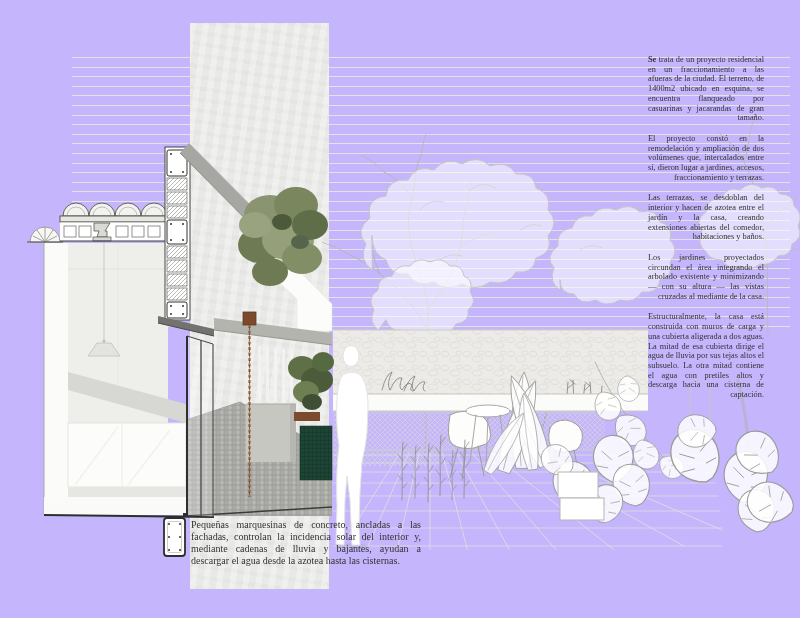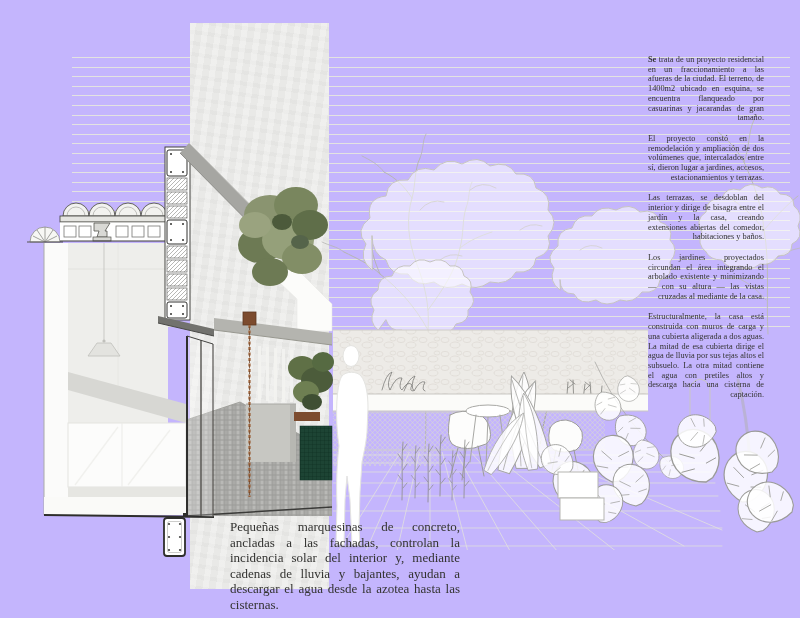--- a/index.html
+++ b/index.html
@@ -13,21 +13,21 @@
         background-image:repeating-linear-gradient(98deg,rgba(255,255,255,.30) 0 6px,rgba(0,0,0,0) 6px 13px),
                          repeating-linear-gradient(8deg,rgba(0,0,0,.018) 0 4px,rgba(0,0,0,0) 4px 11px);}
   svg.art{position:absolute;left:0;top:0;}
   
   .desc{position:absolute;left:648px;top:55px;width:116px;color:#333331;
         font-size:8.3px;line-height:1.17;text-align:justify;text-align-last:right;}
   .desc p{margin:0 0 11px 0;}
   .desc b{font-weight:bold;}
   
   .cap{position:absolute;left:191px;top:519px;width:230px;color:#333331;
-       font-size:13px;line-height:1.2;text-align:justify;text-align-last:left;padding-left:39px;}
+       font-size:10px;line-height:1.2;text-align:justify;text-align-last:left;}
 </style>
 </head>
 <body>
 
 <div id="board">
 
   <div class="ruled"></div>
   <div class="band"></div>
 
   <svg class="art" width="800" height="618" viewBox="0 0 800 618">
@@ -390,22 +390,22 @@
         <circle cx="169" cy="537" r="1.1"></circle>
           <circle cx="180" cy="537" r="1.1"></circle>
         <circle cx="169" cy="550" r="1.1"></circle>
           <circle cx="180" cy="550" r="1.1"></circle>
       </g>
     </g>
   </svg>
 
   <div class="desc">
     <p><b>Se</b><span> trata de un proyecto residencial en un fraccionamiento a las afueras de la ciudad. El terreno, de 1400m2 ubicado en esquina, se encuentra flanqueado por casuarinas y jacarandas de gran tamaño.</span></p>
-    <p><b></b><span>El proyecto constó en la remodelación y ampliación de dos volúmenes que, intercalados entre sí, dieron lugar a jardines, accesos, estacionamientos y terrazas.</span></p>
-    <p><b></b><span>Las terrazas, se desdoblan del interior y dirige de bisagra entre el jardín y la casa, creando extensiones abiertas del comedor, habitaciones y baños.</span></p>
+    <p><b></b><span>El proyecto constó en la remodelación y ampliación de dos volúmenes que, intercalados entre sí, dieron lugar a jardines, accesos, fraccionamiento y terrazas.</span></p>
+    <p><b></b><span>Las terrazas, se desdoblan del interior y hacen de azotea entre el jardín y la casa, creando extensiones abiertas del comedor, habitaciones y baños.</span></p>
     <p><b></b><span>Los jardines proyectados circundan el área integrando el arbolado existente y minimizando — con su altura — las vistas cruzadas al mediante de la casa.</span></p>
     <p><b></b><span>Estructuralmente, la casa está construida con muros de carga y una cubierta aligerada a dos aguas. La mitad de esa cubierta dirige el agua de lluvia por sus tejas altos el subsuelo. La otra mitad contiene el agua con pretiles altos y descarga hacia una cisterna de captación.</span></p>
   </div>
 
   <div class="cap">
     <span>Pequeñas marquesinas de concreto, ancladas a las fachadas, controlan la incidencia solar del interior y, mediante cadenas de lluvia y bajantes, ayudan a descargar el agua desde la azotea hasta las cisternas.</span>
   </div>
 
 </div>
 

